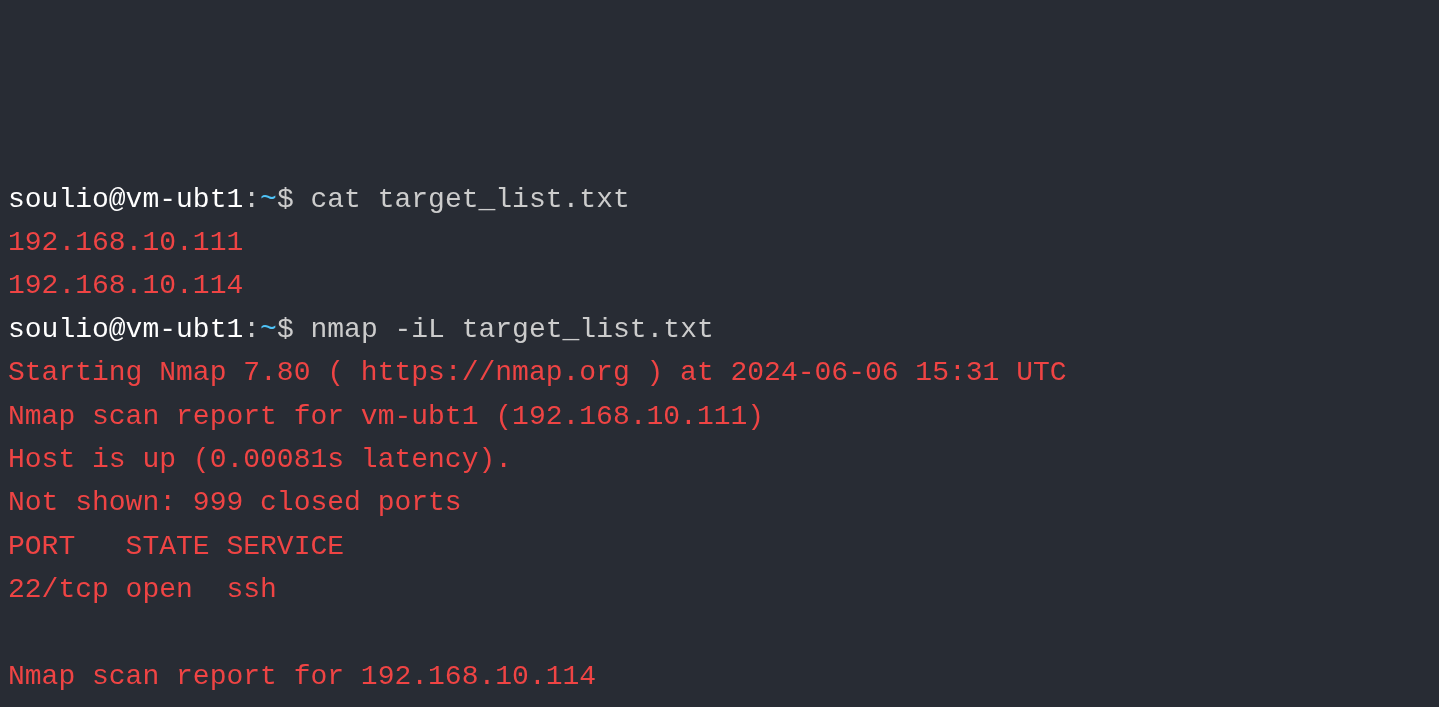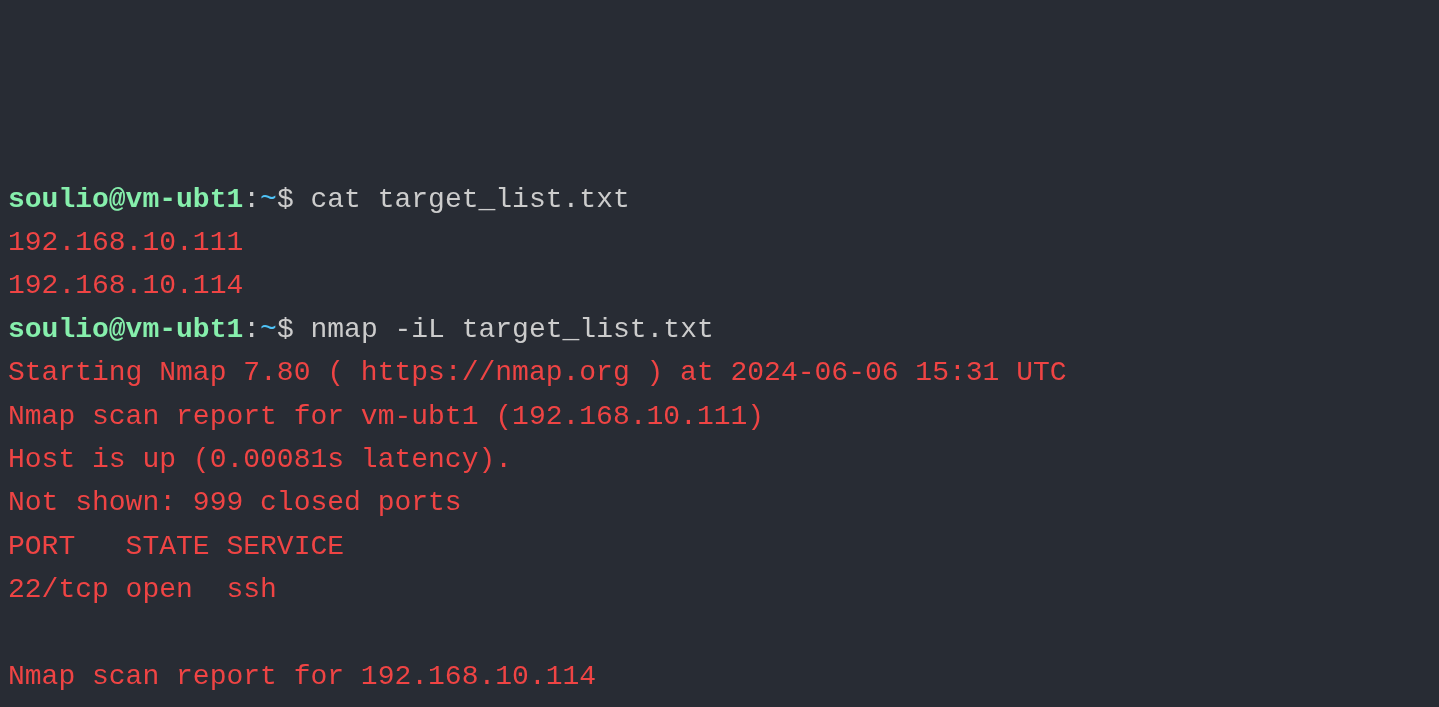--- a/index.html
+++ b/index.html
@@ -16,22 +16,21 @@
       padding: 4px 8px;
       width: 1439px;
       height: 707px;
       overflow: hidden;
       white-space: pre;
     }
     .line {
       white-space: pre;
     }
     .user-host {
-      color: #86efac;
-      font-weight: bold;
+      color: #ffffff;
     }
     .colon {
       color: #cccccc;
     }
     .path {
       color: #4fc3f7;
     }
     .dollar {
       color: #cccccc;
     }

